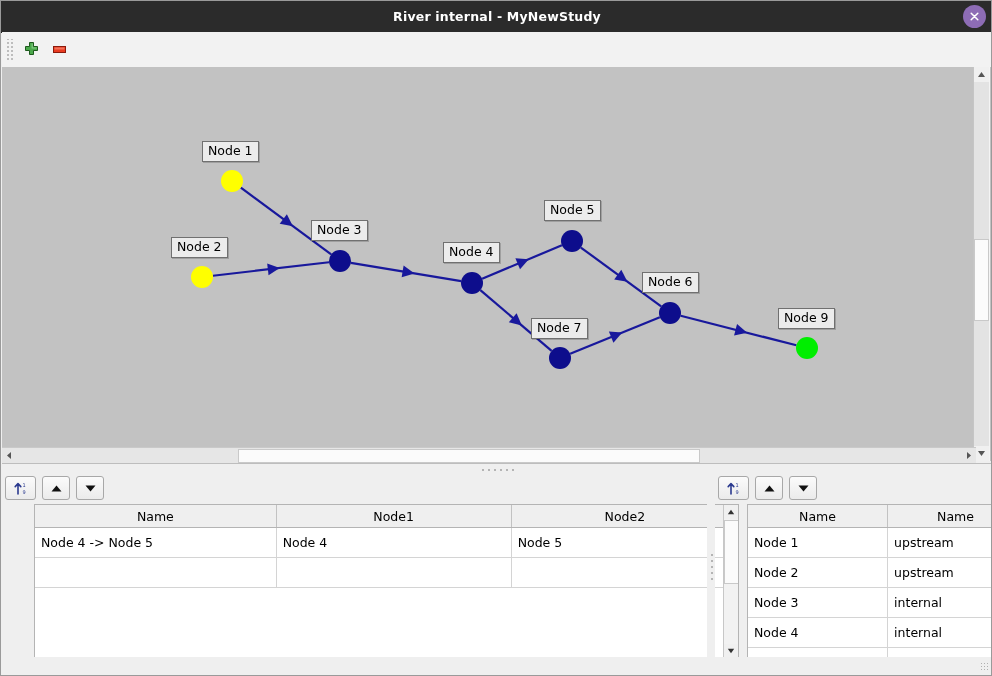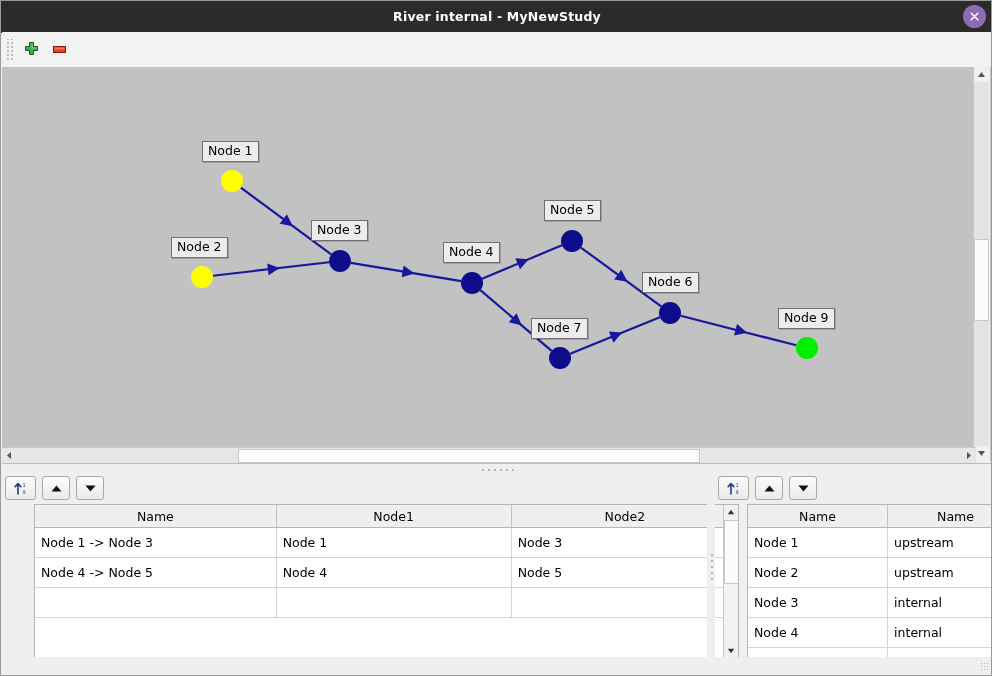--- a/index.html
+++ b/index.html
@@ -361,25 +361,20 @@
           </colgroup>
         <thead>
             <tr id="reaches-head">
               <th>Name</th>
               <th>Node1</th>
               <th>Node2</th>
             </tr>
           </thead>
         <tbody id="reaches-body">
             <tr>
-              <td>Node 1 -&gt; Node 3</td>
-              <td>Node 1</td>
-              <td>Node 3</td>
-            </tr>
-            <tr>
               <td>Node 4 -&gt; Node 5</td>
               <td>Node 4</td>
               <td>Node 5</td>
             </tr>
             <tr>
               <td></td>
               <td></td>
               <td></td>
             </tr>
           </tbody>

